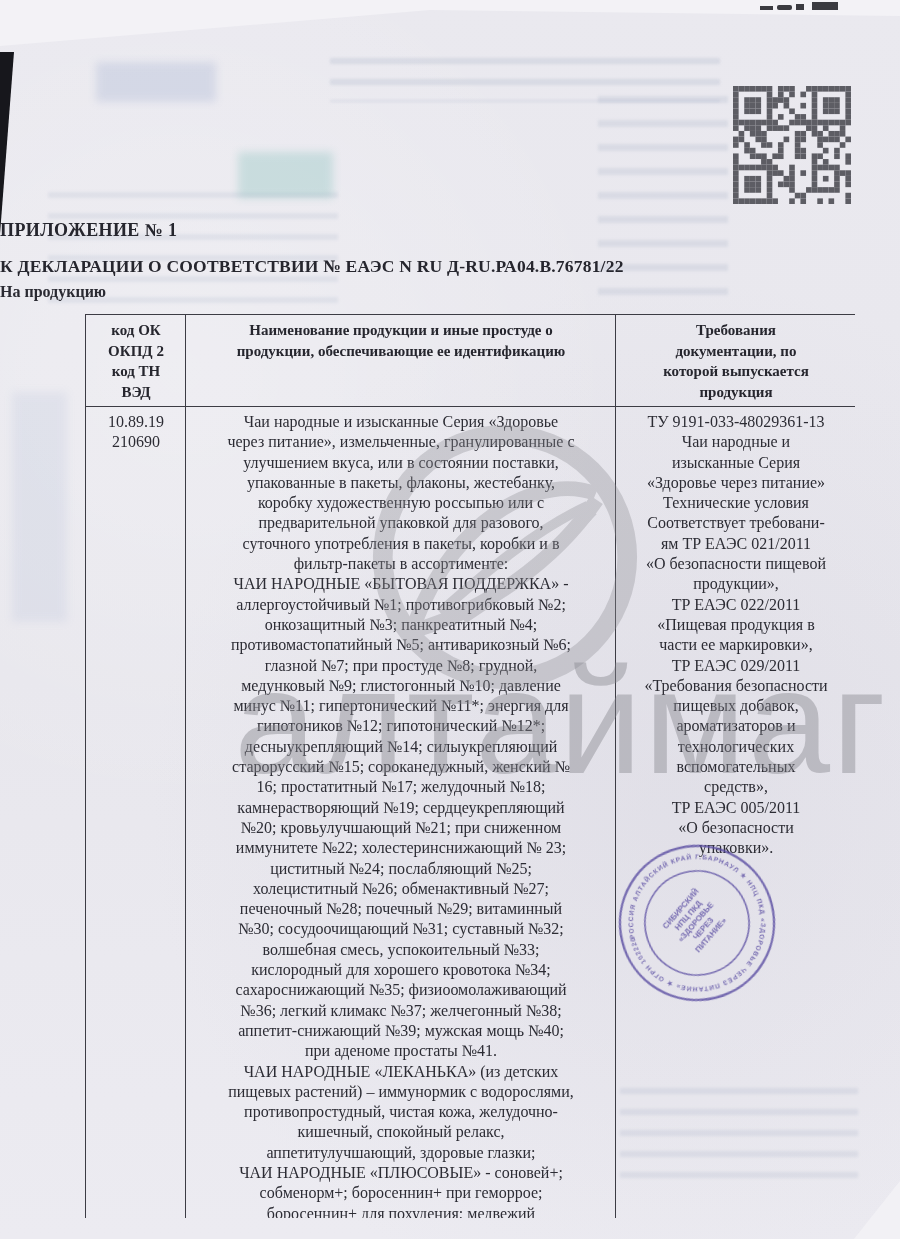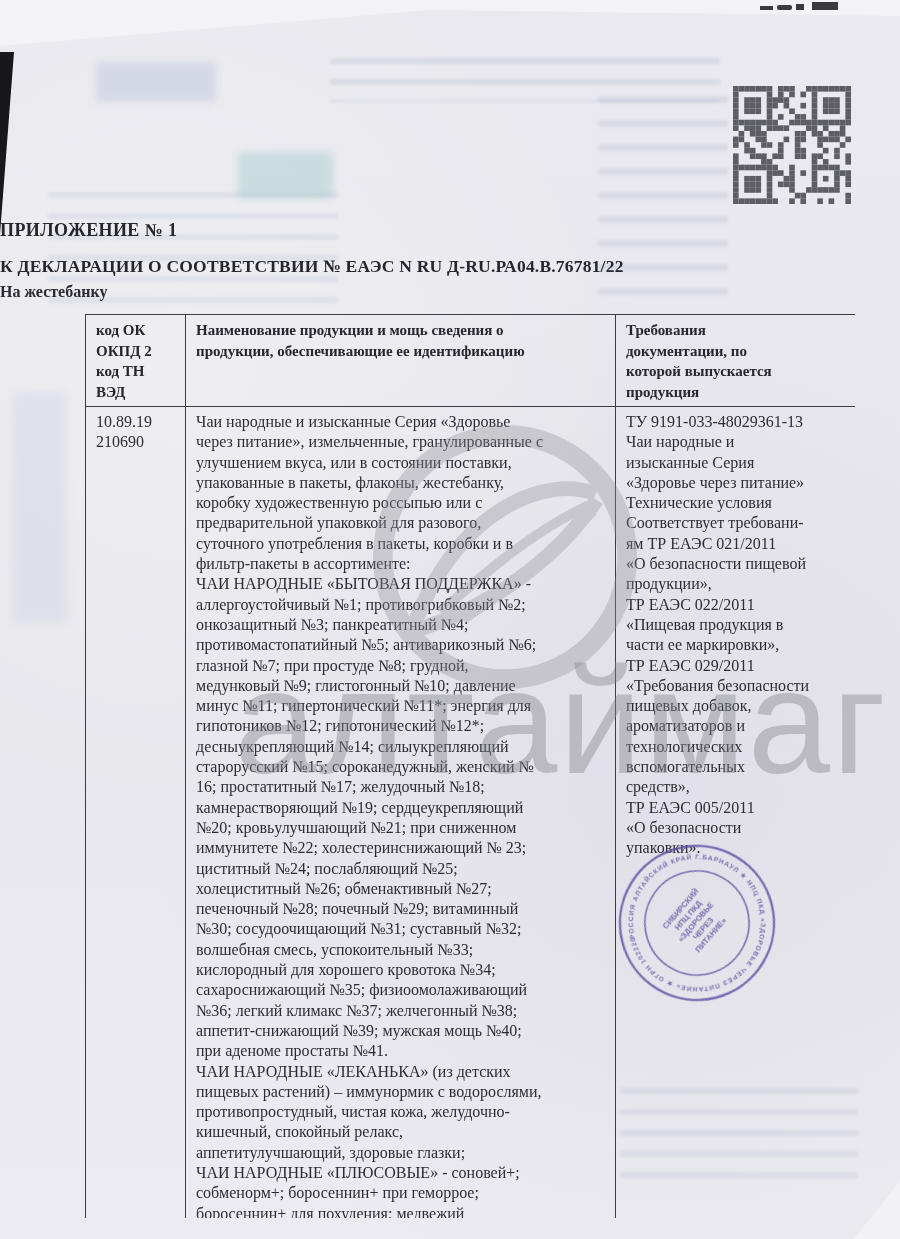--- a/index.html
+++ b/index.html
@@ -28,21 +28,21 @@
   .bl-lines{background:repeating-linear-gradient(180deg,rgba(122,140,172,.30) 0 6px,rgba(0,0,0,0) 6px 21px);}
   .bl-lines-wide{background:repeating-linear-gradient(180deg,rgba(118,136,168,.26) 0 7px,rgba(0,0,0,0) 7px 24px);}
   .blob{position:absolute;pointer-events:none;filter:blur(4px);}
   .t1{position:absolute;left:0;top:220px;width:820px;font-size:18px;font-weight:bold;letter-spacing:.4px;color:#26262e;}
   .t2{position:absolute;left:0;top:256px;width:720px;font-size:17.5px;font-weight:bold;letter-spacing:.2px;color:#26262e;}
   .t3{position:absolute;left:0;top:283px;width:900px;font-size:16px;font-weight:bold;color:#2a2a32;}
   
   .table-wrap{position:absolute;left:85px;top:314px;width:770px;height:904px;overflow:hidden;}
   table{border-collapse:collapse;width:770px;table-layout:fixed;}
   col.c1{width:100px;}col.c2{width:430px;}col.c3{width:240px;}
-  th,td{border:1.6px solid #3c3c44;vertical-align:top;text-align:left;padding:5px 9px 4px 10px;}
+  th,td{border:1.6px solid #3c3c44;vertical-align:top;text-align:center;padding:5px 9px 4px 10px;}
   th{font-size:15px;font-weight:bold;line-height:20.5px;color:#26262e;}
   td{font-size:16px;line-height:20.3px;color:#2c2c34;}
   .ml{white-space:pre-line;}
   
   .wm{position:absolute;pointer-events:none;}
   .wm-logo{left:367px;top:419px;width:276px;height:276px;opacity:.34;}
   .wm-brand{left:0;top:648px;width:888px;text-align:right;
     font-family:"Liberation Sans",sans-serif;font-weight:normal;font-size:148px;line-height:1;
     color:#85858c;opacity:.42;letter-spacing:2px;}
   .wm-tagline{left:469px;top:772px;transform:translateX(-50%);white-space:nowrap;
@@ -307,35 +307,35 @@
         <rect x="39.2" y="112.0" width="5.6" height="5.6"></rect>
         <rect x="56.0" y="112.0" width="5.6" height="5.6"></rect>
         <rect x="67.2" y="112.0" width="5.6" height="5.6"></rect>
         <rect x="84.0" y="112.0" width="5.6" height="5.6"></rect>
         <rect x="95.2" y="112.0" width="5.6" height="5.6"></rect>
         <rect x="112.0" y="112.0" width="5.6" height="5.6"></rect>
       </svg></div>
 
   <div class="t1">ПРИЛОЖЕНИЕ № 1</div>
   <div class="t2">К ДЕКЛАРАЦИИ О СООТВЕТСТВИИ № ЕАЭС N RU Д-RU.РА04.В.76781/22</div>
-  <div class="t3">На жестебанку</div>
+  <div class="t3">На продукцию</div>
 
   <div class="table-wrap">
     <table>
       <colgroup>
           <col class="c1">
           <col class="c2">
           <col class="c3">
         </colgroup>
       <thead>
         <tr>
           <th class="ml">код ОК
 ОКПД 2
 код ТН ВЭД</th>
-          <th class="ml">Наименование продукции и мощь сведения о
+          <th class="ml">Наименование продукции и иные простуде о
 продукции, обеспечивающие ее идентификацию</th>
           <th class="ml">Требования
 документации, по
 которой выпускается
 продукция</th>
         </tr>
       </thead>
       <tbody>
         <tr>
           <td class="ml">10.89.19

